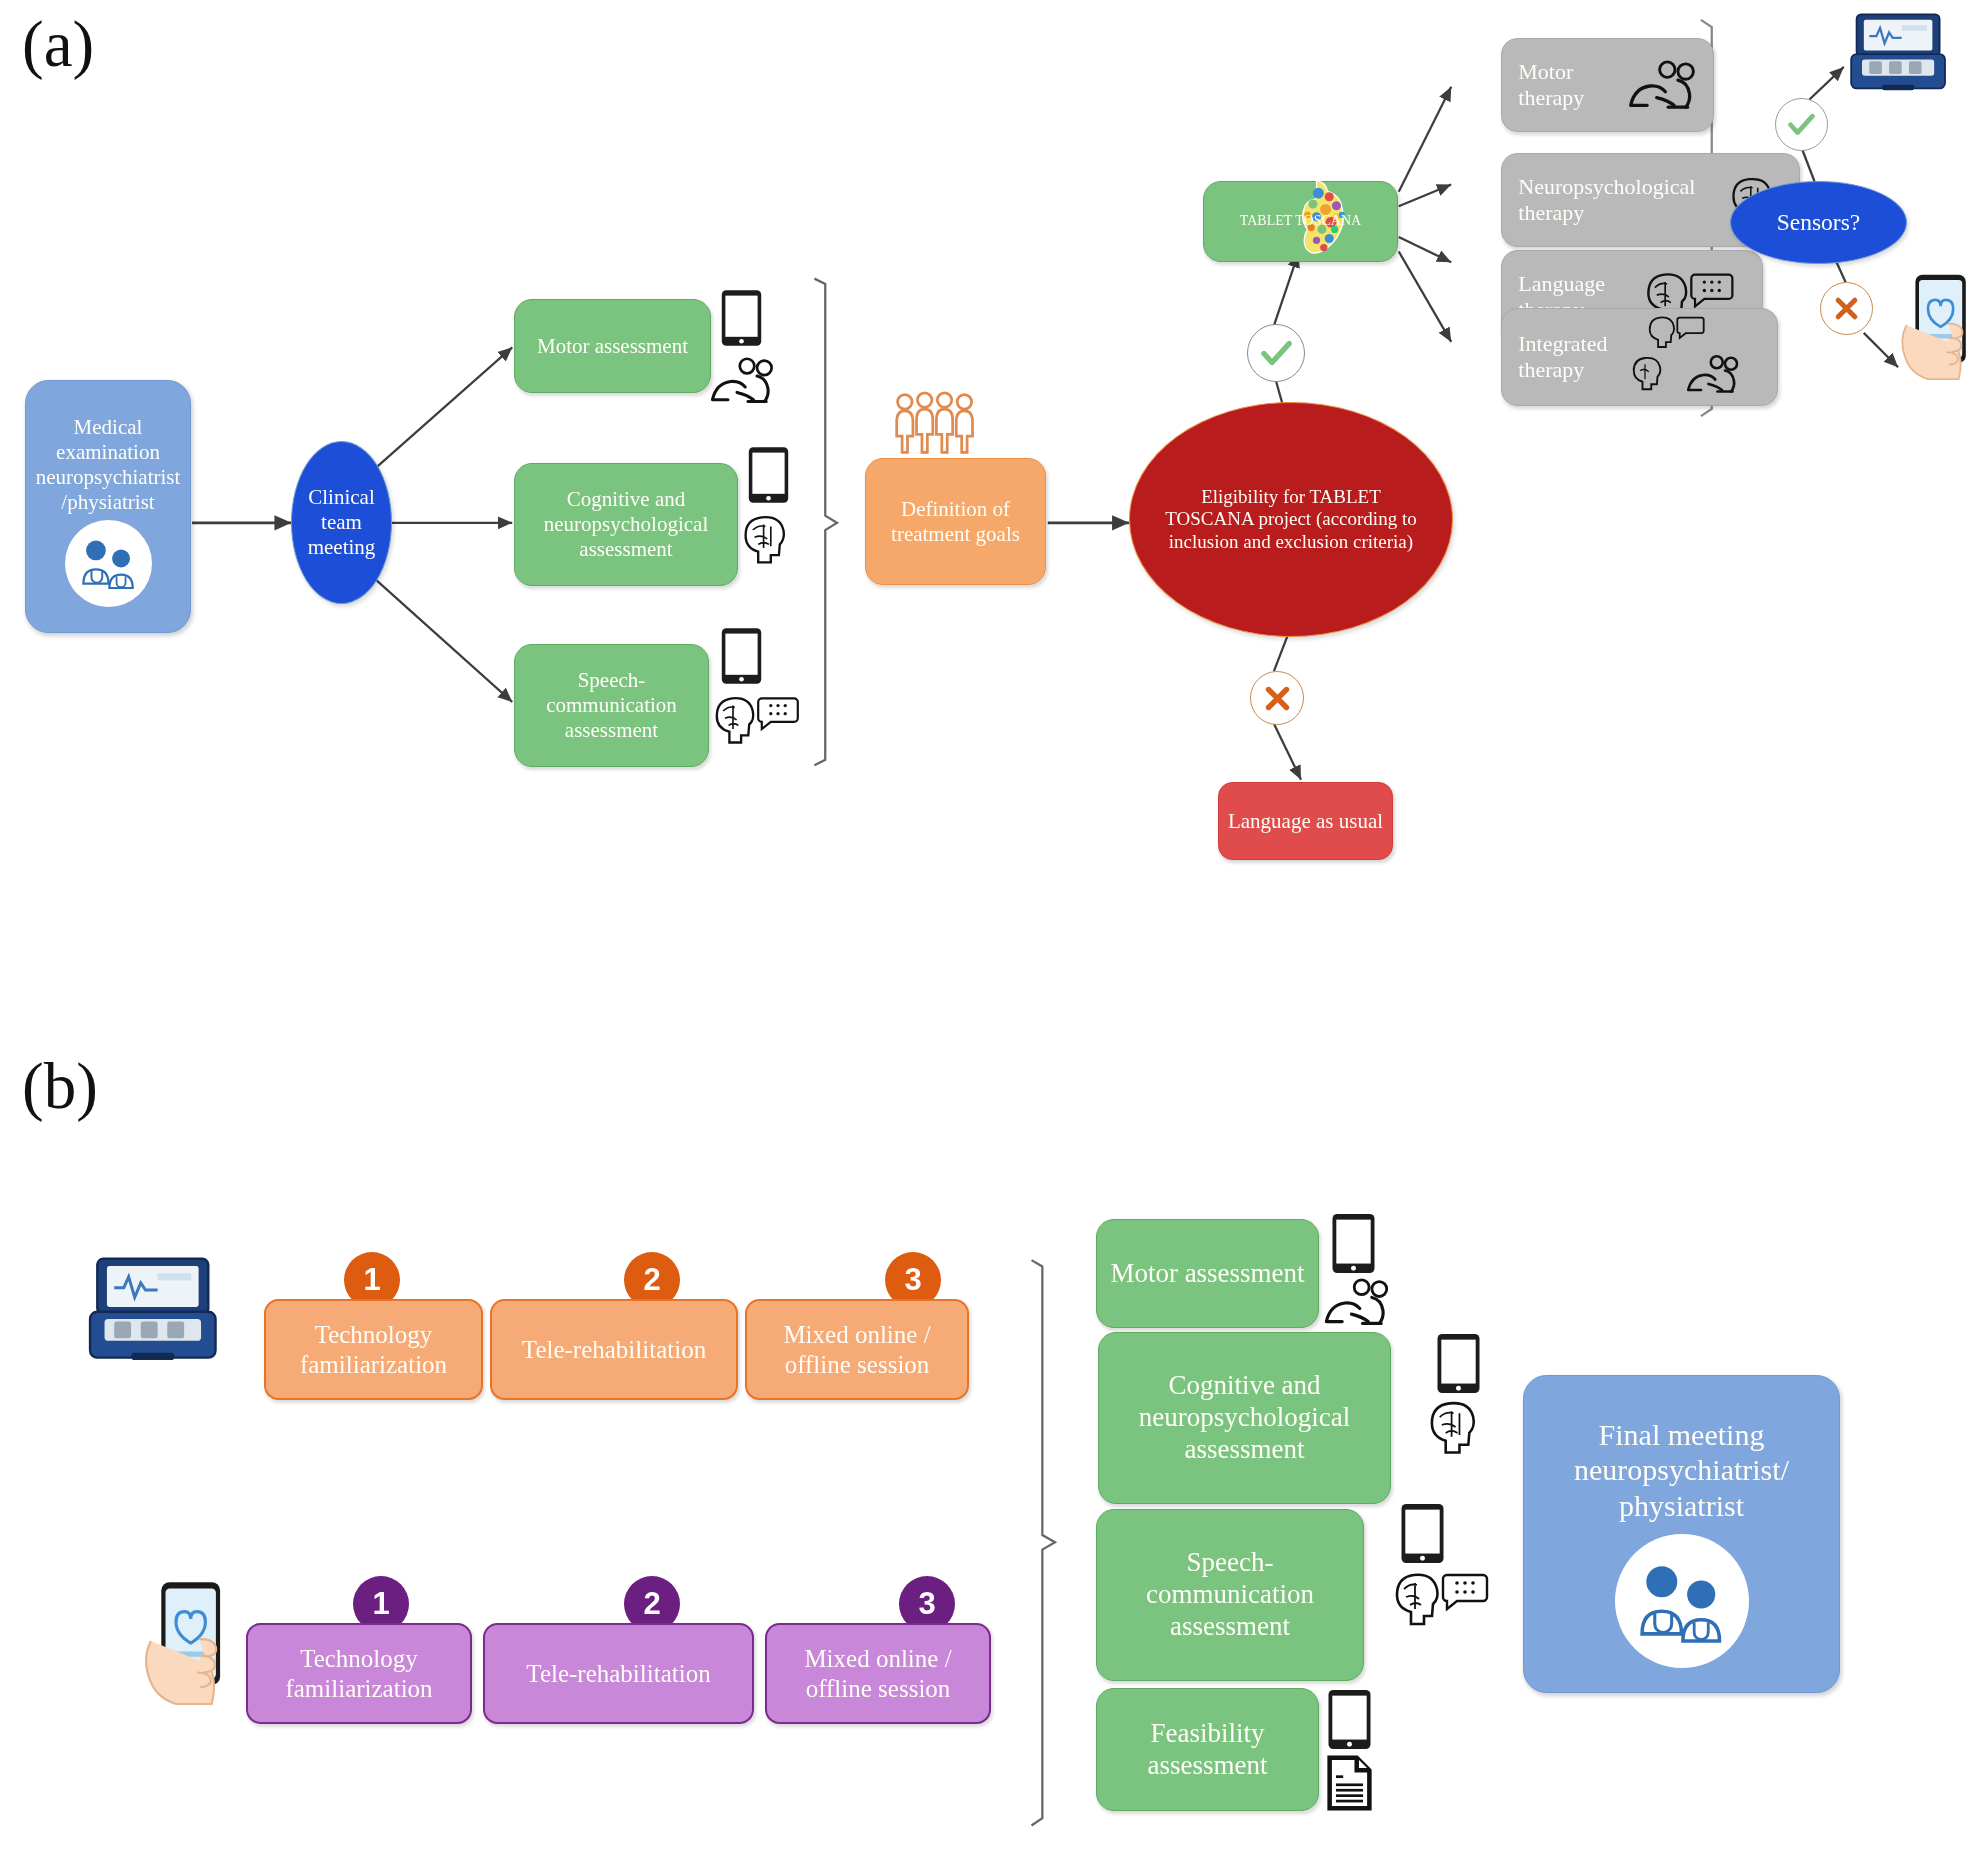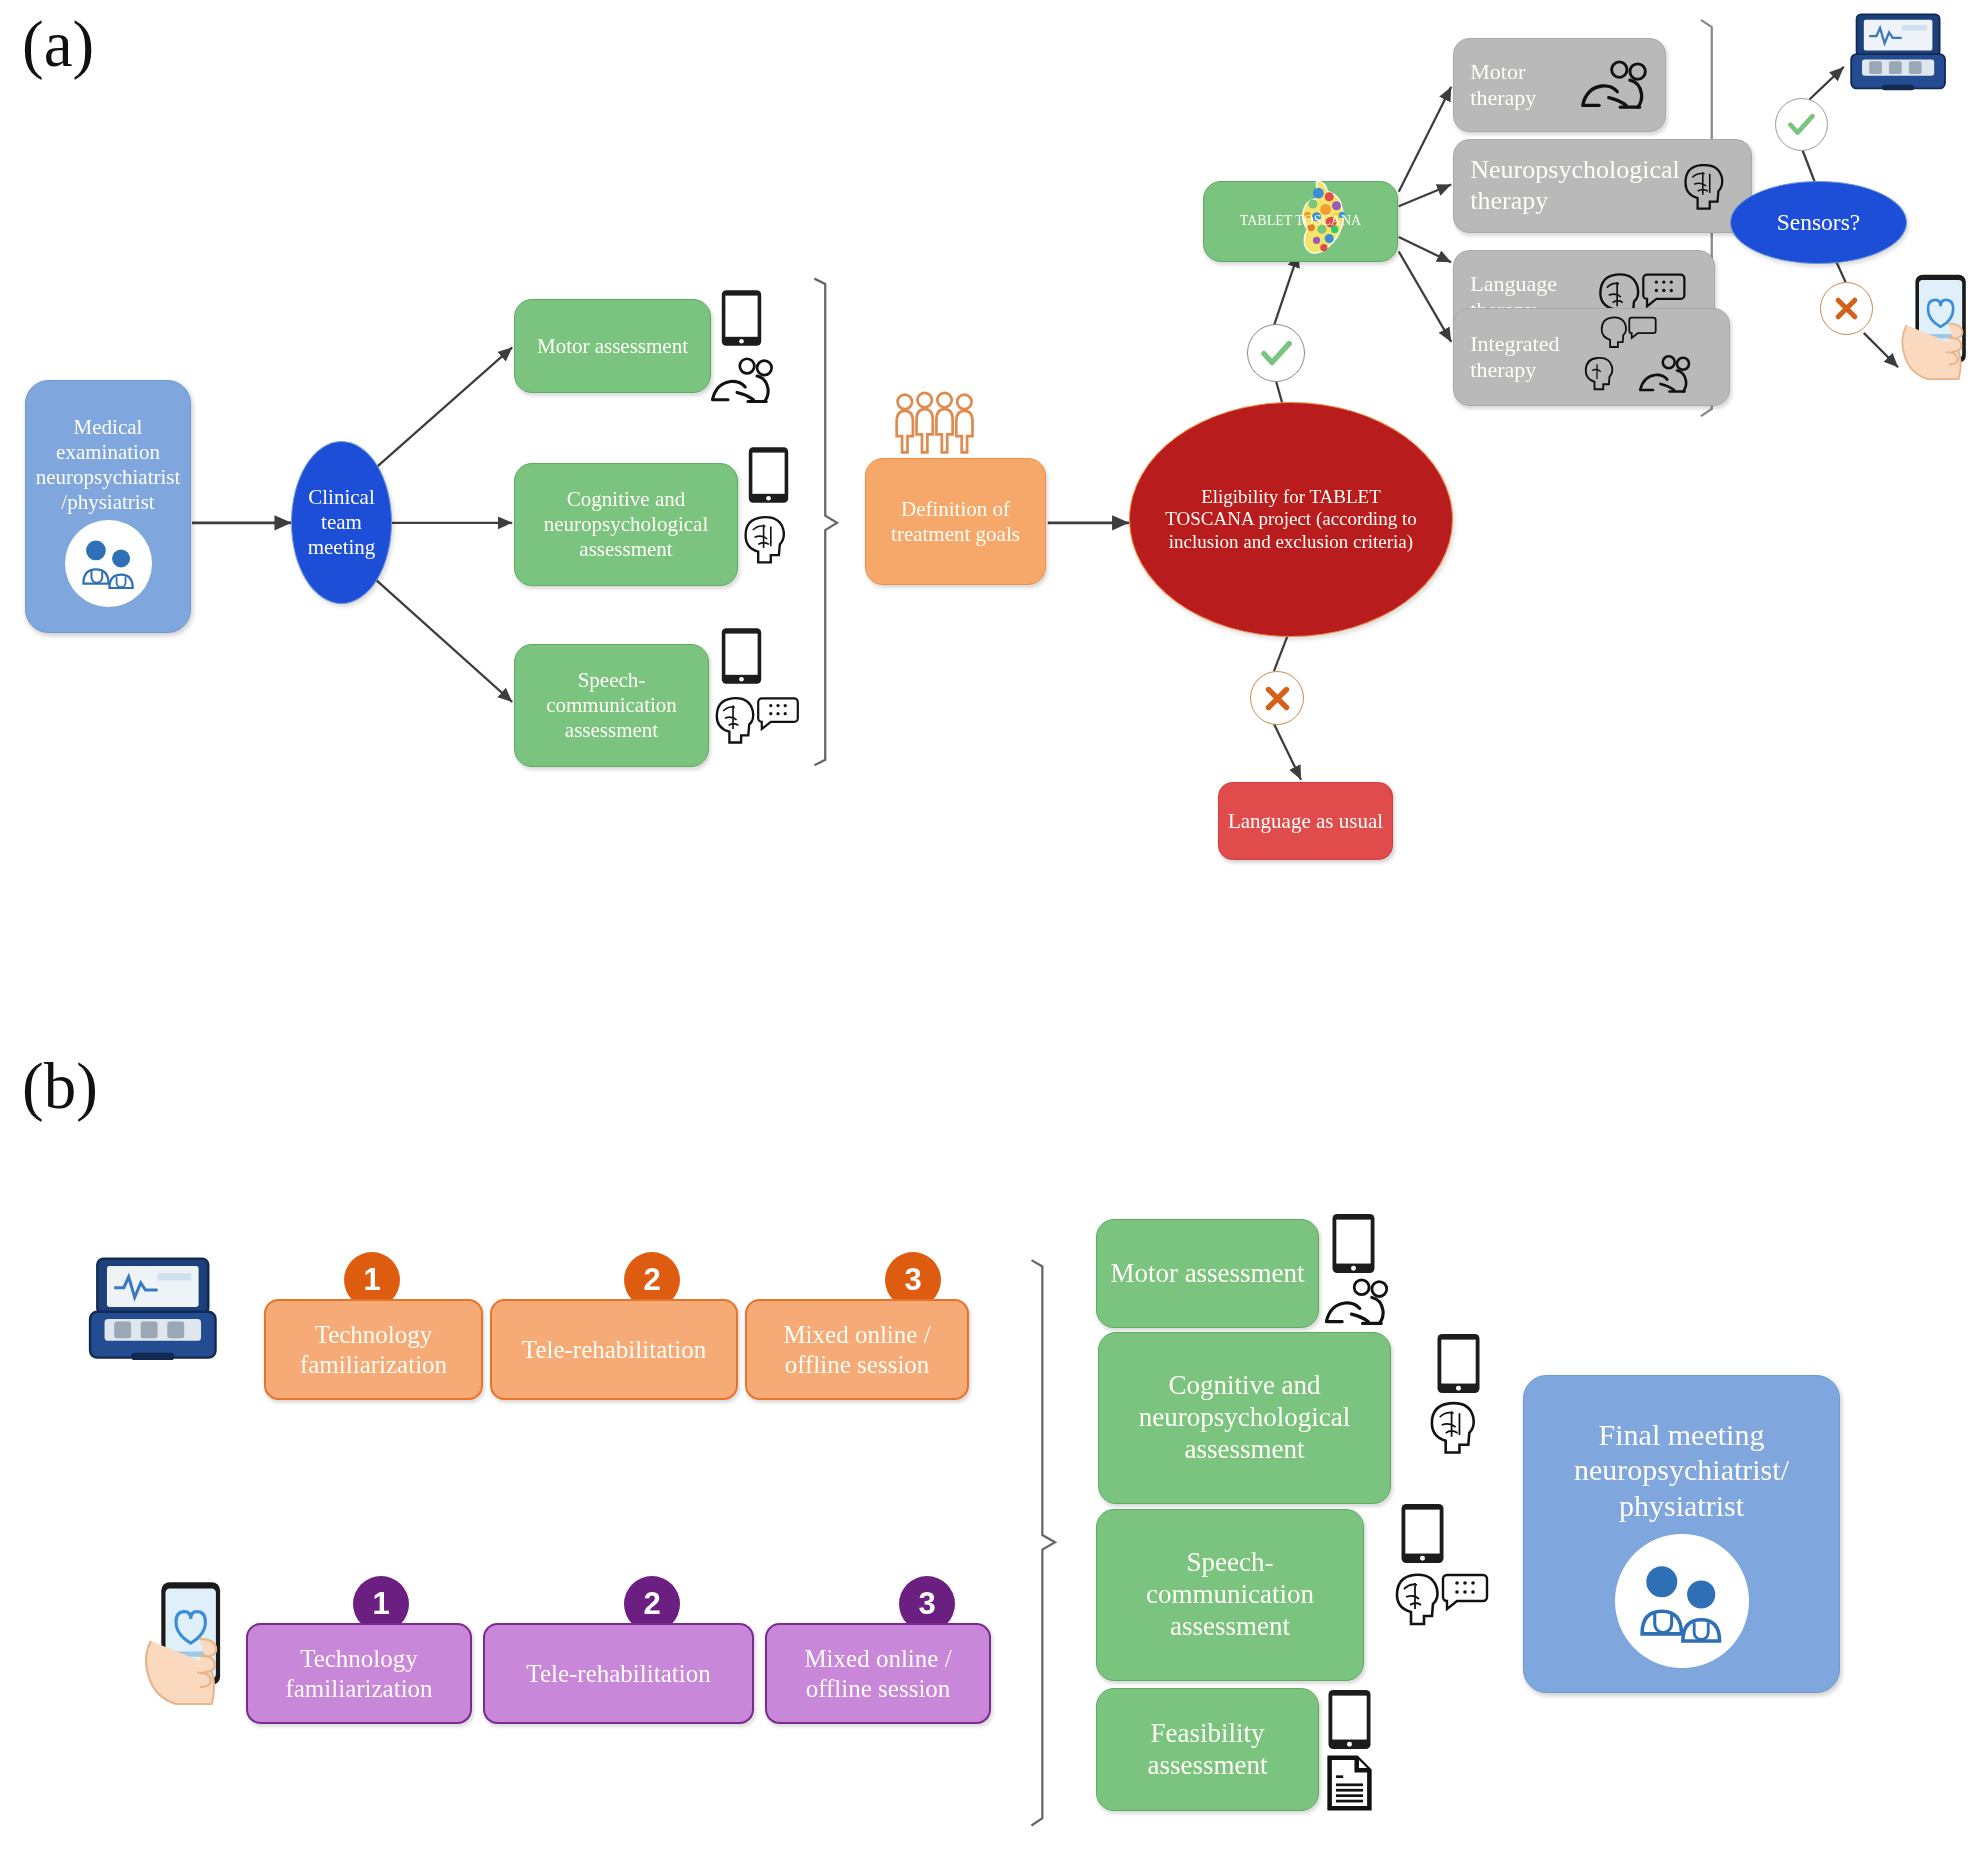--- a/index.html
+++ b/index.html
@@ -18,21 +18,21 @@
             box-shadow:1.8px 2.7px 3.6px rgba(0,0,0,.14);}
   .orange-step{background:#f6ab77;border:2.7px solid #e8742a;border-radius:14.5px;
             box-shadow:1.8px 2.7px 3.6px rgba(0,0,0,.14);}
   .purple-step{background:#c887d8;border:2.7px solid #7b2a8f;border-radius:14.5px;
             box-shadow:1.8px 2.7px 3.6px rgba(0,0,0,.14);}
   .orange-ellipse{background:#b91c1c;border:0.9px solid #ef8f44;border-radius:50%;
             box-shadow:1.8px 2.7px 4.5px rgba(0,0,0,.14);}
   .red-box{background:#e04c4c;border:1.8px solid #d03b3b;border-radius:14.5px;
             box-shadow:1.8px 2.7px 3.6px rgba(0,0,0,.16);}
   .grey-box{background:#b9b9b9;border:0.9px solid #a9a9a9;border-radius:16.3px;
-            box-shadow:1.8px 2.7px 3.6px rgba(0,0,0,.15);}
+            box-shadow:1.8px 2.7px 3.6px rgba(0,0,0,.15);margin-left:48px;}
   .badge{position:absolute;display:flex;align-items:center;justify-content:center;
          color:#fff;font-weight:bold;border-radius:50%;font-family:"Liberation Sans",sans-serif;}
   .badge-orange{background:#de5c10;}
   .badge-purple{background:#6b1f80;}
   .marker{position:absolute;border-radius:50%;background:#fff;display:flex;
           align-items:center;justify-content:center;}
   svg.lay{position:absolute;left:0;top:0;pointer-events:none;}
   .icon-wrap{position:absolute;}
 </style>
 </head>
@@ -240,21 +240,21 @@
         <circle cx="63" cy="13" r="8" fill="none" stroke="#111" stroke-width="3"></circle>
         <path d="M6 48 q4-18 20-20 q10-1 16 6" fill="none" stroke="#111" stroke-width="3.4" stroke-linecap="round"></path>
         <path d="M7 48 h16" stroke="#111" stroke-width="3.4" stroke-linecap="round"></path>
         <path d="M33 40 q12 3 18 8" fill="none" stroke="#111" stroke-width="3.4" stroke-linecap="round"></path>
         <path d="M55 22 q10 2 12 14 q1 8-4 14" fill="none" stroke="#111" stroke-width="3.4" stroke-linecap="round"></path>
         <path d="M45 50 h20" stroke="#111" stroke-width="3.4" stroke-linecap="round"></path>
       </svg>
   </span>
 </div>
 
-<div class="node grey-box" style="left:1453px;top:139px;width:299px;height:94px;font-size:26px;justify-content:flex-start;padding-left:16.3px;text-align:left;">
+<div class="node grey-box" style="left:1453px;top:153px;width:299px;height:94px;font-size:22px;justify-content:flex-start;padding-left:16.3px;text-align:left;">
   <span style="width:208px;">Neuropsychological therapy</span>
   <span class="icon-wrap" style="left:226px;top:20px;">
     <svg width="56" height="52" viewBox="0 0 64 60">
         <path d="M6 26 q0-18 18-20 q20-2 24 14 q2 10-4 16 l-1 12 h-9 v8 h-14 v-12 q-14-4-14-18z" fill="none" stroke="#111" stroke-width="2.6"></path>
         <path d="M14 20 q6-6 14-4 M16 28 q8-3 14 2 M20 36 q6-4 12 0 M26 14 v26 M34 16 v22" fill="none" stroke="#111" stroke-width="1.8"></path>
       </svg>
   </span>
 </div>
 
 <div class="node grey-box" style="left:1453px;top:250px;width:262px;height:94px;font-size:22px;justify-content:flex-start;padding-left:16.3px;text-align:left;">

